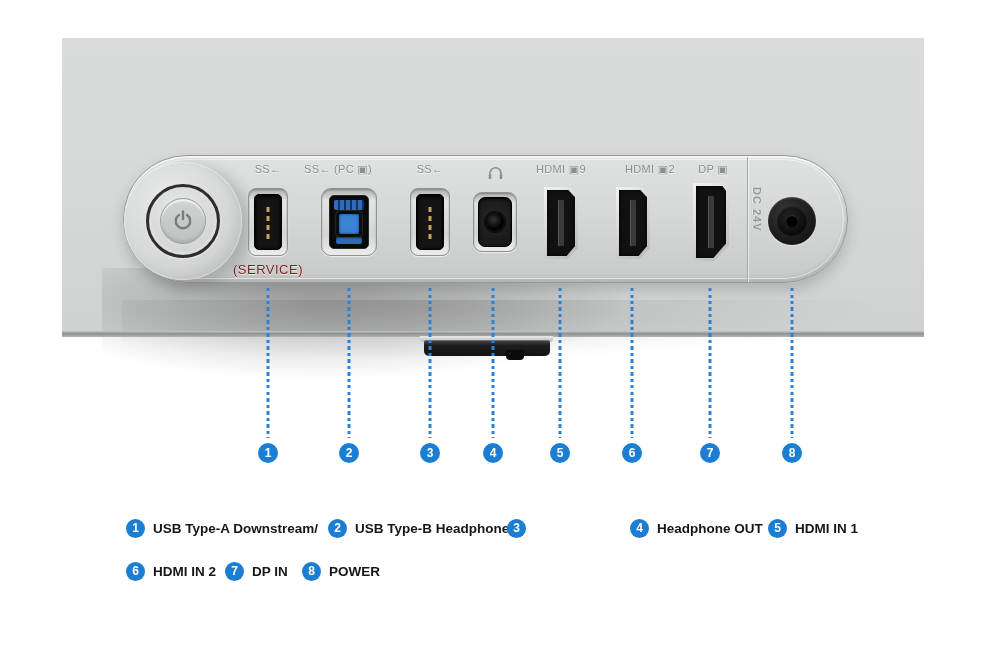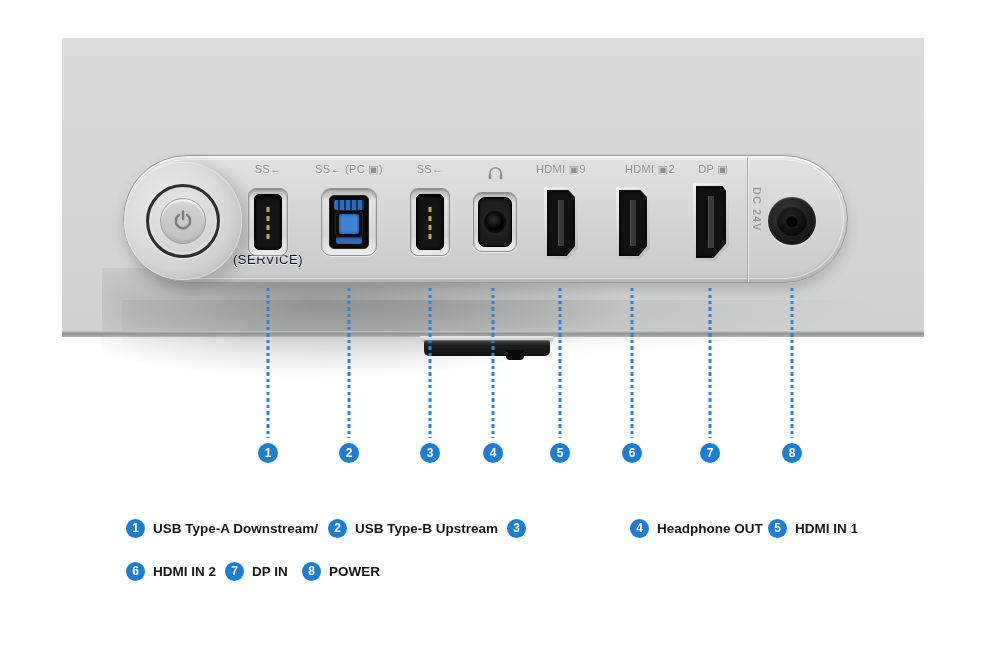--- a/index.html
+++ b/index.html
@@ -78,22 +78,22 @@
   }
   .power-glyph { display:block; }
 
   
   .port-label {
     position:absolute; top:163px; transform:translateX(-50%);
     font-size:11px; color:#8b8f90; letter-spacing:0.3px; white-space:nowrap;
     text-shadow:0 1px 0 rgba(255,255,255,0.7);
   }
   .service-label {
-    position:absolute; top:252px; transform:translateX(-50%);
-    font-size:13px; color:#0f172a; letter-spacing:0.5px;
+    position:absolute; top:262px; transform:translateX(-50%);
+    font-size:13px; color:#7f1d1d; letter-spacing:0.5px;
     text-shadow:0 1px 0 rgba(255,255,255,0.7);
   }
   .dc-label {
     position:absolute; left:751px; top:187px; height:70px;
     writing-mode:vertical-rl; font-size:11px; font-weight:bold; color:#96989a;
     letter-spacing:1px; text-shadow:0 1px 0 rgba(255,255,255,0.5);
   }
   .headphone-label { position:absolute; left:488px; top:165px; }
 
   
@@ -229,21 +229,21 @@
   <div class="power-bulge"></div>
   <div class="power-ring"></div>
   <div class="power-button">
     <svg class="power-glyph" width="20" height="22" viewBox="0 0 20 22" fill="none">
       <path d="M6,5 A7.2,7.2 0 1 0 14,5" stroke="#787d7f" stroke-width="2.4" stroke-linecap="round"></path>
       <line x1="10" y1="1.5" x2="10" y2="9" stroke="#787d7f" stroke-width="2.4" stroke-linecap="round"></line>
     </svg>
   </div>
 
   <div class="port-label" style="left:268px">SS←</div>
-  <div class="port-label" style="left:349px">SS← (PC ▣)</div>
+  <div class="port-label" style="left:338px">SS← (PC ▣)</div>
   <div class="port-label" style="left:430px">SS←</div>
   <div class="headphone-label">
     <svg width="15" height="13" viewBox="0 0 15 13" fill="none">
       <path d="M2,12 V7.2 A5.5,5.5 0 0 1 13,7.2 V12" stroke="#8b8f90" stroke-width="1.6" stroke-linecap="round"></path>
       <line x1="2" y1="9.2" x2="2" y2="12" stroke="#8b8f90" stroke-width="2.6" stroke-linecap="round"></line>
       <line x1="13" y1="9.2" x2="13" y2="12" stroke="#8b8f90" stroke-width="2.6" stroke-linecap="round"></line>
     </svg>
   </div>
   <div class="port-label" style="left:561px">HDMI ▣9</div>
   <div class="port-label" style="left:650px">HDMI ▣2</div>
@@ -319,21 +319,21 @@
   <div class="callout-num" style="left:792px">8</div>
 
   <div class="legend-item" style="left:126px; top:519px">
     <div class="legend-num">1</div>
     <div class="legend-text">
         <div>USB Type-A Downstream/</div>
       </div>
   </div>
   <div class="legend-item" style="left:328px; top:519px">
     <div class="legend-num">2</div>
-    <div class="legend-text">USB Type-B Upstream</div>
+    <div class="legend-text">USB Type-B Headphone</div>
   </div>
   <div class="legend-item" style="left:507px; top:519px">
     <div class="legend-num">3</div>
   </div>
   <div class="legend-item" style="left:630px; top:519px">
     <div class="legend-num">4</div>
     <div class="legend-text">Headphone OUT</div>
   </div>
   <div class="legend-item" style="left:768px; top:519px">
     <div class="legend-num">5</div>

